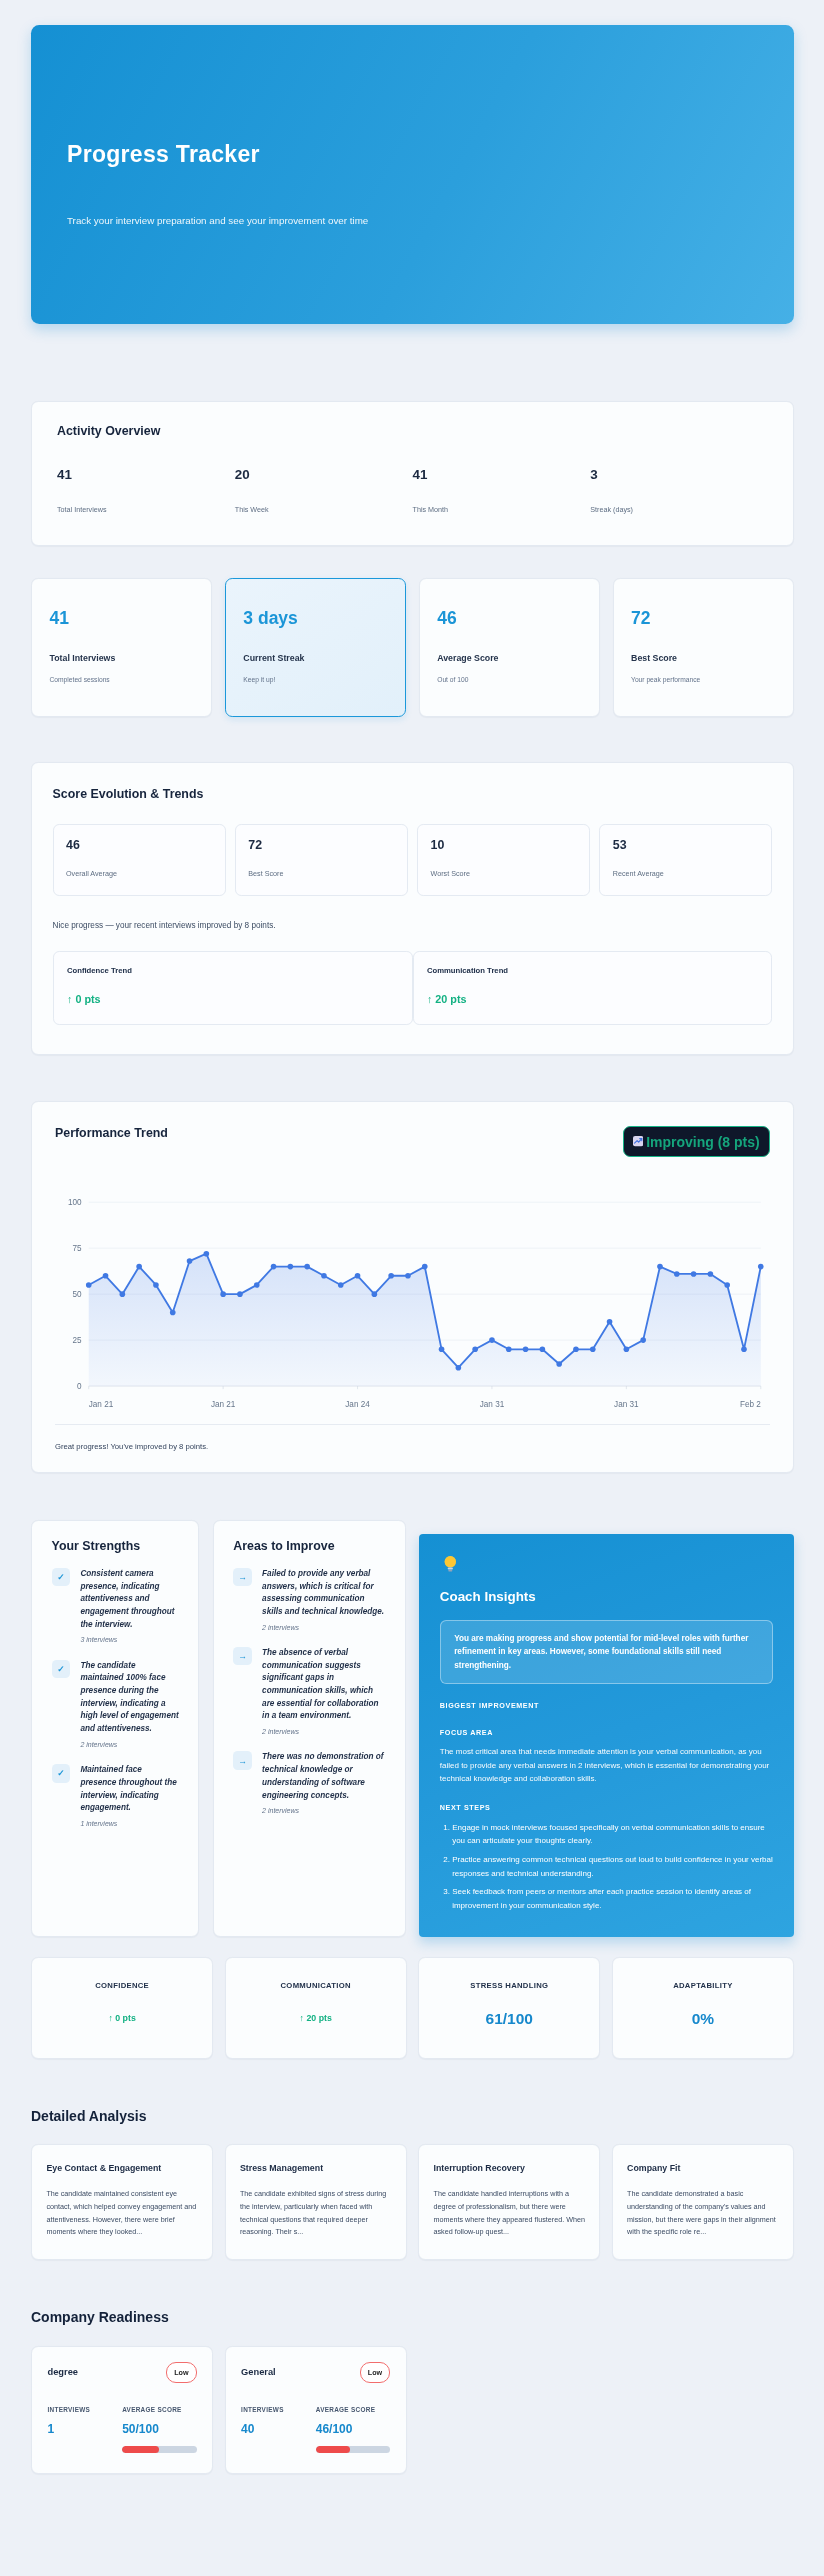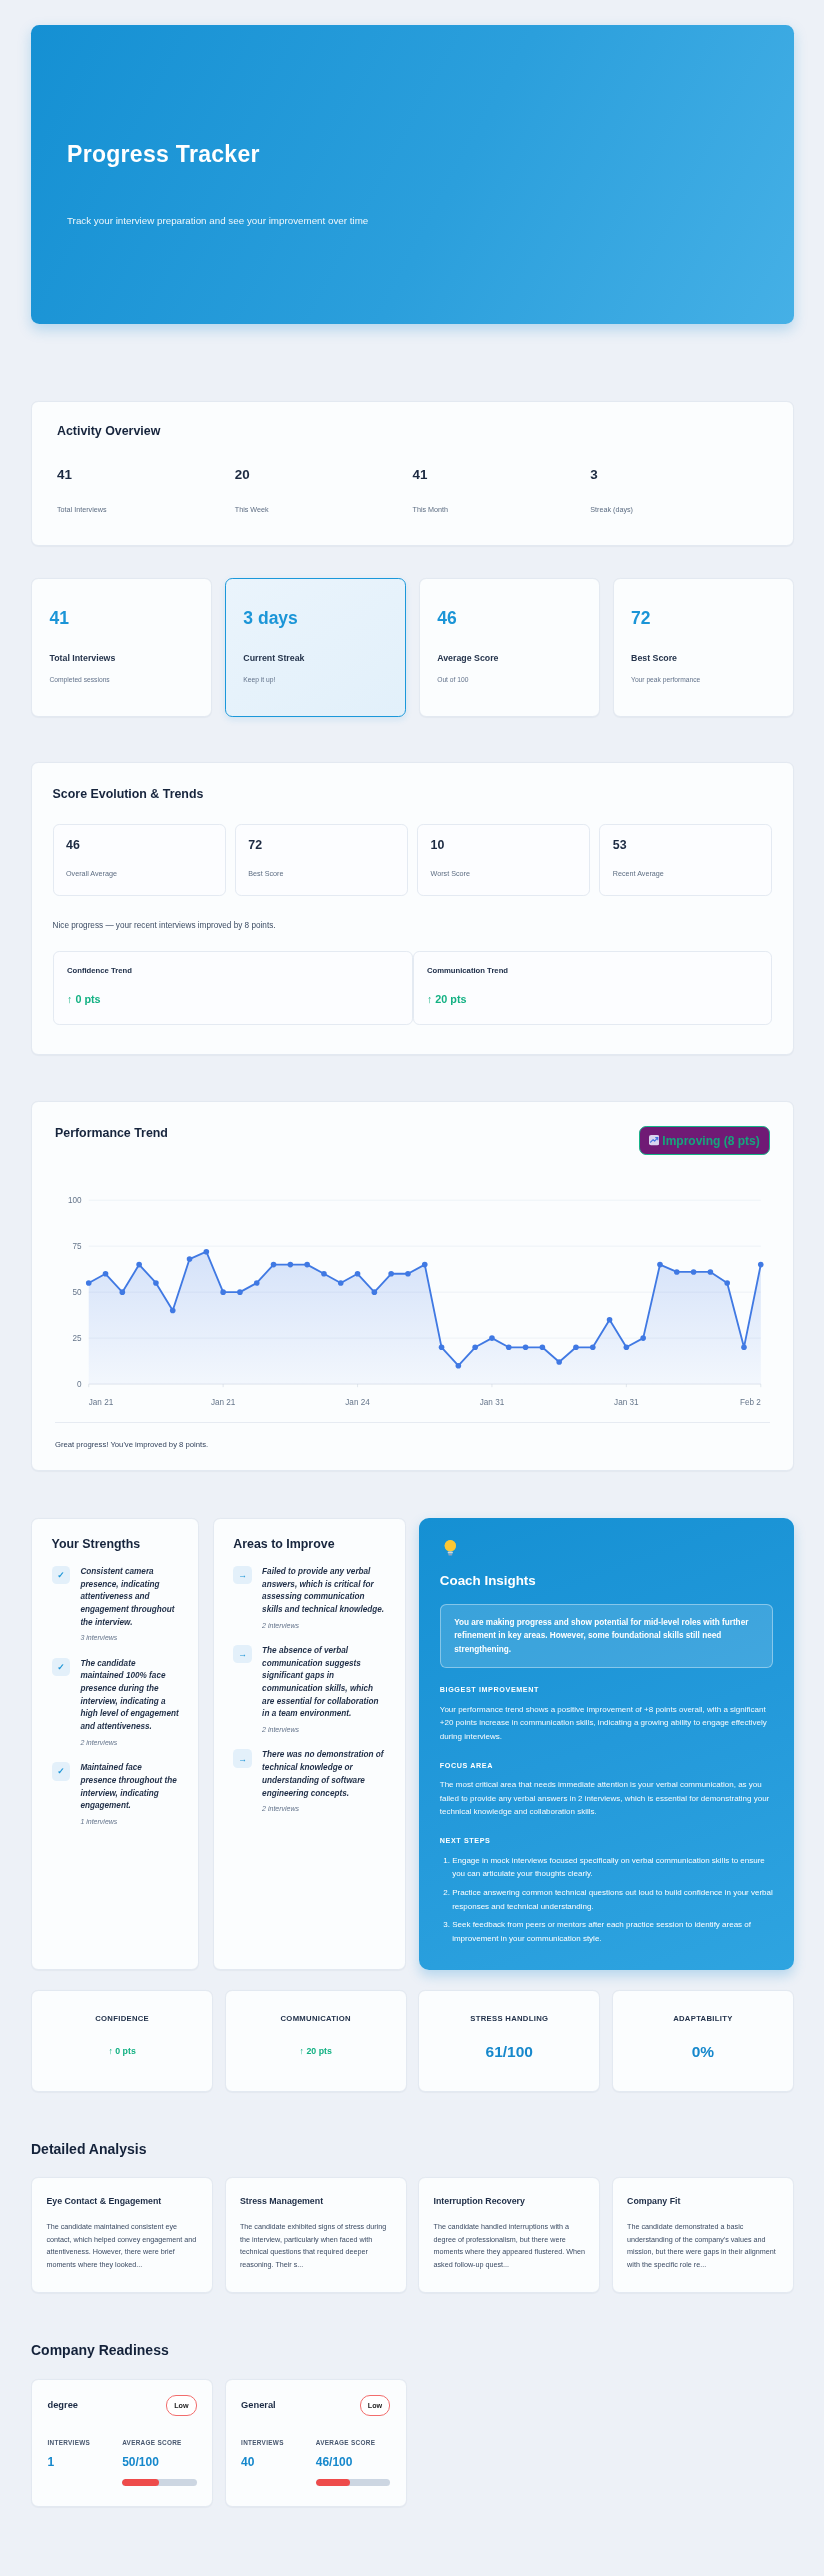--- a/index.html
+++ b/index.html
@@ -36,36 +36,36 @@
   .evo-lbl { margin-top:16.5px; font-size:7.2px; color:#5d6d82; }
   .evo-note { margin-top:25px; font-size:8.2px; color:#3c4c63; }
   .trend-grid { display:grid; grid-template-columns:1fr 1fr; gap:0; margin-top:20.6px; }
   .trend-box { border:0.5px solid #e4eaf2; border-radius:6.2px; background:#fcfdff; padding:14.4px 13.4px 19.6px; }
   .trend-lbl { font-size:7.7px; font-weight:bold; color:#20304a; }
   .trend-val { margin-top:17.5px; font-size:10.8px; font-weight:bold; color:#13b183; }
 
   
   .perf { margin-top:46px; padding:24px 23px 20.6px; }
   .perf-head { display:flex; justify-content:space-between; align-items:flex-start; }
-  .badge-improving { display:flex; align-items:center; gap:3px; border:0.8px solid #15b487; border-radius:7.2px; padding:6.2px 9.3px; color:#15a57c; font-size:12px; font-weight:bold; background:#701a75; }
+  .badge-improving { display:flex; align-items:center; gap:3px; border:0.8px solid #15b487; border-radius:7.2px; padding:6.2px 9.3px; color:#15a57c; font-size:14px; font-weight:bold; background:#0f172a; }
   .chart-wrap { margin-top:34px; }
   .chart-wrap svg { width:100%; height:auto; display:block; }
   .tick { fill:#66768b; font-size:16px; font-family:"Liberation Sans",sans-serif; }
   .perf-footer { margin-top:13.4px; border-top:0.5px solid #e6ebf2; padding-top:17.5px; font-size:7.7px; color:#33435c; }
 
   
   .insights-grid { display:grid; grid-template-columns:1fr 1fr; gap:13.4px; margin-top:47px; align-items:stretch; }
   .left-col { display:flex; flex-direction:row; gap:13.4px; }
   .list-card { padding:18.5px 19.6px 20.6px; }
   .f-item { display:flex; gap:10.3px; margin-top:13.4px; }
   .f-item:first-of-type { margin-top:14.4px; }
   .f-icon { flex:0 0 18.5px; height:18.5px; border-radius:4.6px; background:#e3f0fa; color:#1b95d7; display:flex; align-items:center; justify-content:center; font-size:8.8px; font-weight:bold; }
   .f-text { font-size:8.2px; font-weight:bold; color:#1f2e47; line-height:1.55;font-style:italic; }
   .f-count { margin-top:4.1px; font-size:7px; color:#64748b; font-weight:normal; }
-  .coach-card { border-radius:10px; padding:19.6px 20.6px 24px; color:#fff; background:linear-gradient(160deg,#1590d3 0%,#2399da 50%,#2ea4e0 100%); box-shadow:0 5.2px 11.3px rgba(23,140,210,0.25); }
+  .coach-card { border-radius:4px; padding:19.6px 20.6px 24px; color:#fff; background:linear-gradient(160deg,#1590d3 0%,#2399da 50%,#2ea4e0 100%); box-shadow:0 5.2px 11.3px rgba(23,140,210,0.25);margin-top:14px; }
   .coach-card h2 { font-size:13.4px; font-weight:bold; margin-top:13.4px; }
   .coach-summary { margin-top:15.5px; background:rgba(255,255,255,0.14); border:0.5px solid rgba(255,255,255,0.38); border-radius:6.2px; padding:11.3px 13.4px; font-size:8.2px; font-weight:bold; line-height:1.6; }
   .coach-sec { margin-top:17.5px; font-size:7.2px; font-weight:bold; letter-spacing:0.6px; }
   .coach-p { margin-top:8.2px; font-size:8px; line-height:1.7; color:rgba(255,255,255,0.97); }
   .coach-steps { margin-top:8.2px; padding-left:12.4px; }
   .coach-steps li { font-size:8px; line-height:1.7; margin-top:5.2px; }
 
   
   .sec-h { margin-top:49px; font-size:14px; font-weight:bold; color:#14223a; }
 
@@ -317,21 +317,20 @@
     <div class="coach-card">
       <svg width="20.6" height="20.6" viewBox="0 0 40 40">
         <circle cx="20" cy="15" r="11" fill="#fcd34d"></circle>
         <path d="M20 4 a11 11 0 0 1 11 11 c0 5-3 8-5 10 h-12 c-2-2-5-5-5-10 a11 11 0 0 1 11-11z" fill="#fbbf24" opacity="0.6"></path>
         <rect x="15" y="26" width="10" height="4" rx="1.5" fill="#cbd5e1"></rect>
         <rect x="16" y="31" width="8" height="3" rx="1.5" fill="#94a3b8"></rect>
       </svg>
       <h2>Coach Insights</h2>
       <div class="coach-summary">You are making progress and show potential for mid-level roles with further refinement in key areas. However, some foundational skills still need strengthening.</div>
       <div class="coach-sec">BIGGEST IMPROVEMENT</div>
-      <p class="coach-p">Your performance trend shows a positive improvement of +8 points overall, with a significant +20 points increase in communication skills, indicating a growing ability to engage effectively during interviews.</p>
       <div class="coach-sec">FOCUS AREA</div>
       <p class="coach-p">The most critical area that needs immediate attention is your verbal communication, as you failed to provide any verbal answers in 2 interviews, which is essential for demonstrating your technical knowledge and collaboration skills.</p>
       <div class="coach-sec">NEXT STEPS</div>
       <ol class="coach-steps">
         <li>Engage in mock interviews focused specifically on verbal communication skills to ensure you can articulate your thoughts clearly.</li>
         <li>Practice answering common technical questions out loud to build confidence in your verbal responses and technical understanding.</li>
         <li>Seek feedback from peers or mentors after each practice session to identify areas of improvement in your communication style.</li>
       </ol>
     </div>
   </section>

